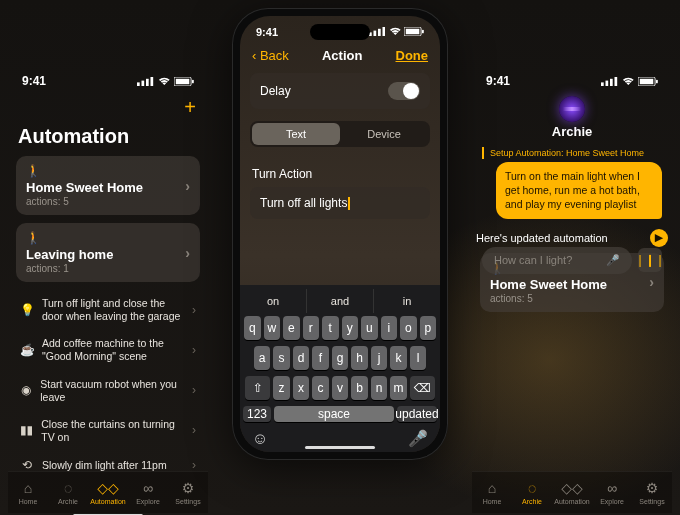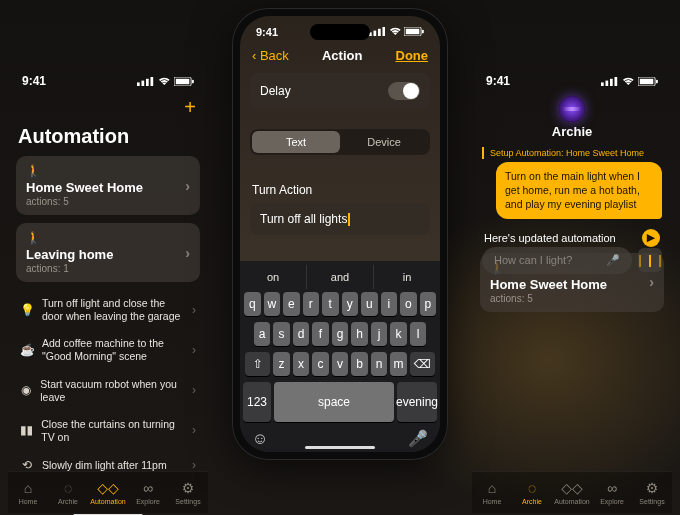--- a/index.html
+++ b/index.html
@@ -35,50 +35,50 @@
   .screen { width:200px; height:436px; background:linear-gradient(180deg,#2b241d 0%,#3a3128 55%,#2a231c 100%); border-radius:30px; overflow:hidden; position:relative; }
   .island { position:absolute; top:8px; left:50%; transform:translateX(-50%); width:60px; height:16px; background:#000; border-radius:10px; z-index:5; }
   .cstatus { display:flex; justify-content:space-between; padding:10px 16px 0; font-size:11px; font-weight:600; }
   .nav { display:flex; justify-content:space-between; align-items:center; padding:10px 12px 6px; font-size:13px; }
   .nav .back { color:#ffb500; font-weight:400; }
   .nav .title { font-weight:600; font-size:13px; }
   .nav .done { color:#ffb500; font-weight:600;text-decoration:underline; }
   .row { background:rgba(50,44,38,.85); border-radius:8px; margin:4px 10px; padding:9px 10px; display:flex; justify-content:space-between; align-items:center; font-size:12px; }
   .toggle { width:32px; height:18px; background:#5a544c; border-radius:10px; position:relative; }
   .toggle::after { content:''; position:absolute; right:1px; top:1px; width:16px; height:16px; background:#fff; border-radius:50%; }
-  .seg { display:flex; background:rgba(30,26,22,.85); border-radius:8px; margin:20px 10px; padding:2px; font-size:11px; }
+  .seg { display:flex; background:rgba(30,26,22,.85); border-radius:8px; margin:12px 10px; padding:2px; font-size:11px; }
   .seg div { flex:1; text-align:center; padding:5px 0; border-radius:6px; color:#c8c2ba; }
   .seg .on { background:#6a645c; color:#fff; font-weight:500; }
   .lbl { font-size:12px; padding:8px 12px 4px; font-weight:500; }
   .input { background:rgba(50,44,38,.85); border-radius:8px; margin:2px 10px; padding:9px 10px; font-size:12px; display:flex; align-items:center; }
   .cursor { display:inline-block; width:1.5px; height:13px; background:#ffb500; margin-left:1px; }
 
   
   .kbd { position:absolute; bottom:0; left:0; right:0; background:#1c1c1e; padding-top:4px; }
   .sugbar { display:flex; font-size:11px; color:#e8e4de; }
   .sugbar div { flex:1; text-align:center; padding:6px 0; }
   .sugbar div+div { border-left:1px solid #333; }
   .krow { display:flex; justify-content:center; gap:3px; padding:3px 3px; }
   .key { background:#646466; border-radius:4px; width:16.5px; height:24px; display:flex; align-items:center; justify-content:center; font-size:12px; color:#fff; box-shadow:0 1px 0 #000; }
   .key.dark { background:#3a3a3c; }
   .key.wide { width:25px; }
   .key.space { flex:1; background:#737373; }
   .kctrl { display:flex; gap:3px; padding:3px 3px; }
-  .kctrl .key { height:40px; }
+  .kctrl .key { height:16px; }
   .kbot { display:flex; justify-content:space-between; align-items:center; padding:4px 12px 4px; font-size:16px; color:#d0d0d0; }
   .center .homeind { position:absolute; bottom:3px; left:50%; transform:translateX(-50%); }
 
   
   .right { left:472px; top:70px; width:200px; }
   .avatar { width:26px; height:26px; border-radius:50%; background:radial-gradient(circle,#8a4cff 0%,#2a0a5a 80%); margin:6px auto 2px; box-shadow:0 0 12px rgba(138,76,255,.6); position:relative; overflow:hidden; }
   .avatar::after{content:'';position:absolute;left:4px;right:4px;top:11px;height:4px;background:linear-gradient(90deg,transparent,#c08cff,transparent);}
   .aname { text-align:center; font-size:13px; font-weight:600; margin-bottom:8px; }
   .quote { border-left:2px solid #ffb500; color:#ffb500; font-size:9px; padding:1px 0 1px 6px; margin:0 10px 3px; }
   .bubble { background:#ffb500; color:#1a1200; font-size:10.5px; line-height:1.35; border-radius:12px; border-bottom-right-radius:4px; padding:7px 9px; margin:0 10px 10px 24px; }
-  .reply { display:flex; align-items:center; justify-content:space-between; margin:0 12px 6px; }
+  .reply { display:flex; align-items:center; justify-content:space-between; margin:0 4px 6px; }
   .reply span { font-size:11px; }
   .play { width:18px; height:18px; border-radius:50%; background:#ffb500; display:flex; align-items:center; justify-content:center; color:#1a1200; font-size:9px; }
   .ask { position:absolute; bottom:46px; left:10px; right:10px; display:flex; gap:6px; align-items:center; }
   .ask .field { flex:1; background:rgba(70,64,58,.7); border-radius:16px; padding:7px 12px; font-size:11px; color:#8a847c; display:flex; justify-content:space-between; align-items:center; }
   .ask .side { width:24px; height:24px; border-radius:6px; background:rgba(70,64,58,.7); display:flex; align-items:center; justify-content:center; color:#ffb500; font-size:12px; }
   .right .tabbar { position:fixed; left:472px; width:200px; bottom:2px; }
 
   svg.sig { height:9px; }
 </style>
 </head>
@@ -252,21 +252,21 @@
             <div class="key ">c</div>
             <div class="key ">v</div>
             <div class="key ">b</div>
             <div class="key ">n</div>
             <div class="key ">m</div>
             <div class="key dark wide">⌫</div>
           </div>
         <div class="kctrl">
           <div class="key dark" style="width:28px">123</div>
           <div class="key space">space</div>
-          <div class="key dark" style="width:40px">evening</div>
+          <div class="key dark" style="width:40px">updated</div>
         </div>
         <div class="kbot">
           <span>☺</span>
           <span>🎤</span>
         </div>
       </div>
       <div class="homeind" style="position:absolute;bottom:3px;left:50%;transform:translateX(-50%)"></div>
     </div>
   </div>
 </div>

